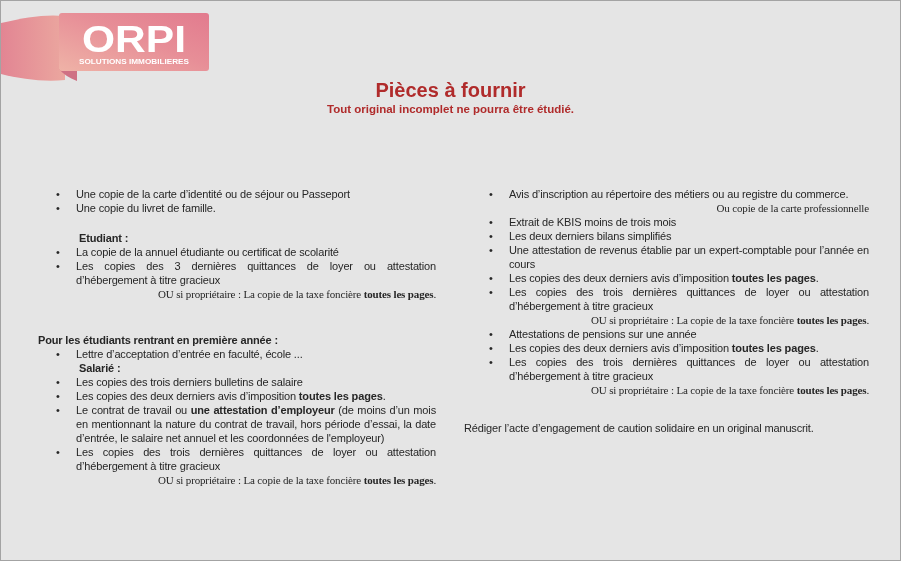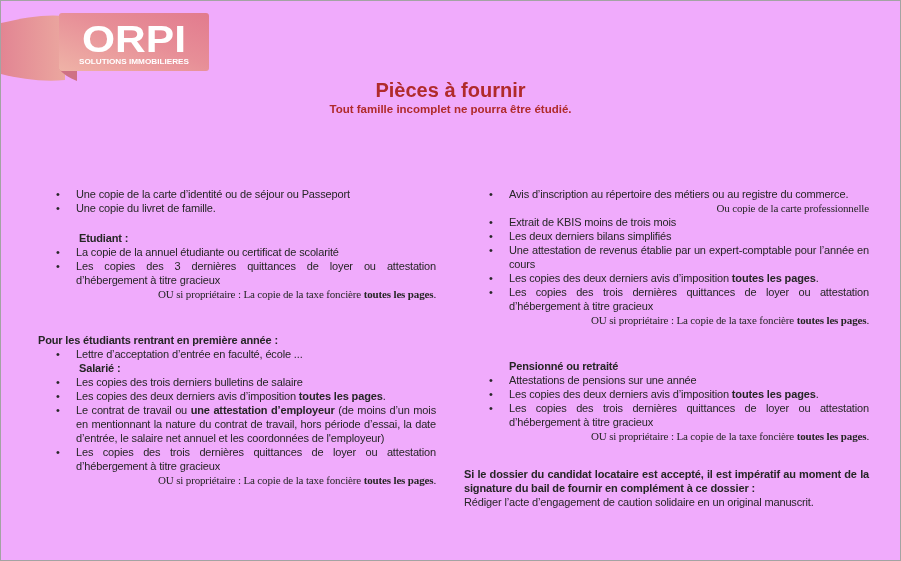--- a/index.html
+++ b/index.html
@@ -1,17 +1,17 @@
 <!DOCTYPE html>
 <html><head>
 <meta charset="utf-8">
 <style>
   html,body{margin:0;padding:0;background:#ffffff;}
   body{width:901px;height:561px;position:relative;font-family:"Liberation Sans",sans-serif;}
-  .page{position:absolute;left:0;top:0;width:899px;height:559px;border:1px solid #a3a3a3;background:#f0abfc;overflow:hidden;}
+  .page{position:absolute;left:0;top:0;width:899px;height:559px;border:1px solid #a3a3a3;background:#e5e5e5;overflow:hidden;}
   .logo{position:absolute;left:0;top:0;width:212px;height:84px;}
   .header{position:absolute;left:0;top:77px;width:100%;text-align:center;color:#b02b2b;}
   .title{font-size:20px;font-weight:bold;line-height:24px;letter-spacing:0;}
   .sub{font-size:11.5px;font-weight:bold;line-height:14px;}
   .col{position:absolute;font-size:11px;line-height:14px;color:#262626;letter-spacing:-0.15px;}
   #col-left{left:37px;top:186px;width:398px;}
   #col-right{left:463px;top:186px;width:405px;}
   .blk-heading{font-weight:bold;}
   #col-left .indent{margin-left:41px;}
   #col-right .indent{margin-left:45px;}
@@ -45,21 +45,21 @@
     </defs>
     <path d="M0,22 C25,16 45,13 64,15 L64,79 C42,81 20,78 0,73 Z" fill="url(#gtail)"></path>
     <path d="M58,68 L76,68 L76,80 C68,77 62,73 58,68 Z" fill="#cf7184"></path>
     <rect x="58" y="12" width="150" height="58" rx="3" fill="url(#gmain)"></rect>
     <text x="133" y="51" text-anchor="middle" fill="#ffffff" font-family="Liberation Sans, sans-serif" font-size="36" font-weight="bold" textLength="104" lengthAdjust="spacingAndGlyphs">ORPI</text>
     <text x="133" y="63" text-anchor="middle" fill="#ffffff" font-family="Liberation Sans, sans-serif" font-size="8" font-weight="bold" textLength="110" lengthAdjust="spacingAndGlyphs">SOLUTIONS IMMOBILIERES</text>
   </svg>
 
   <div class="header">
     <div class="title">Pièces à fournir</div>
-    <div class="sub">Tout famille incomplet ne pourra être étudié.</div>
+    <div class="sub">Tout original incomplet ne pourra être étudié.</div>
   </div>
 
   <div class="col" id="col-left">
       <div>
         <div class="bullet-item">
           <span class="bullet-mark">•</span>
           <div class="bullet-text">
             <div class="jmain"><span>Une copie de la carte d’identité ou de séjour ou Passeport</span></div>
           </div>
         </div>
@@ -158,21 +158,20 @@
           </div>
         </div>
         <div class="bullet-item">
           <span class="bullet-mark">•</span>
           <div class="bullet-text">
             <div class="jmain"><span>Les copies des trois dernières quittances de loyer ou attestation d’hébergement à titre gracieux</span></div>
             <div class="extra"><span>OU si propriétaire : La copie de la taxe foncière </span><span class="bd">toutes les pages</span><span>.</span></div>
           </div>
         </div>
       </div>
-      <div class="blk-heading indent" style="margin-top: 32px;"><span class="bd">Pensionné ou retraité</span></div>
       <div>
         <div class="bullet-item">
           <span class="bullet-mark">•</span>
           <div class="bullet-text">
             <div class="jmain"><span>Attestations de pensions sur une année</span></div>
           </div>
         </div>
         <div class="bullet-item">
           <span class="bullet-mark">•</span>
           <div class="bullet-text">
@@ -181,18 +180,17 @@
         </div>
         <div class="bullet-item">
           <span class="bullet-mark">•</span>
           <div class="bullet-text">
             <div class="jmain"><span>Les copies des trois dernières quittances de loyer ou attestation d’hébergement à titre gracieux</span></div>
             <div class="extra"><span>OU si propriétaire : La copie de la taxe foncière </span><span class="bd">toutes les pages</span><span>.</span></div>
           </div>
         </div>
       </div>
       <div style="margin-top: 24px;">
-        <div class="pline jline"><span class="bd">Si le dossier du candidat locataire est accepté, il est impératif au moment de la signature du bail de fournir en complément à ce dossier :</span></div>
         <div class="pline"><span>Rédiger l’acte d’engagement de caution solidaire en un original manuscrit.</span></div>
       </div>
     </div>
 
 </div>
 
 </body></html>

